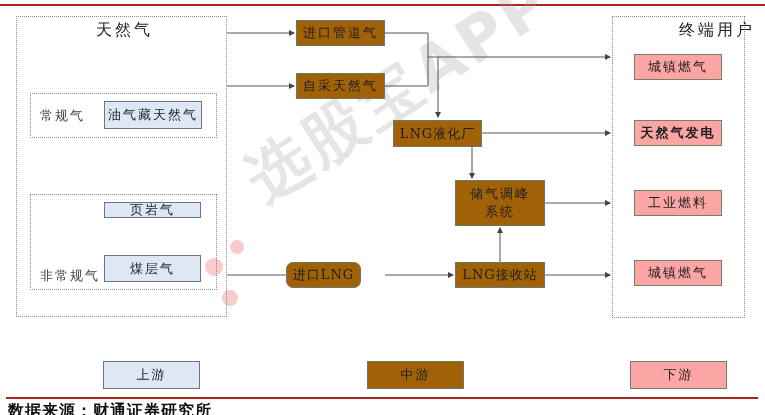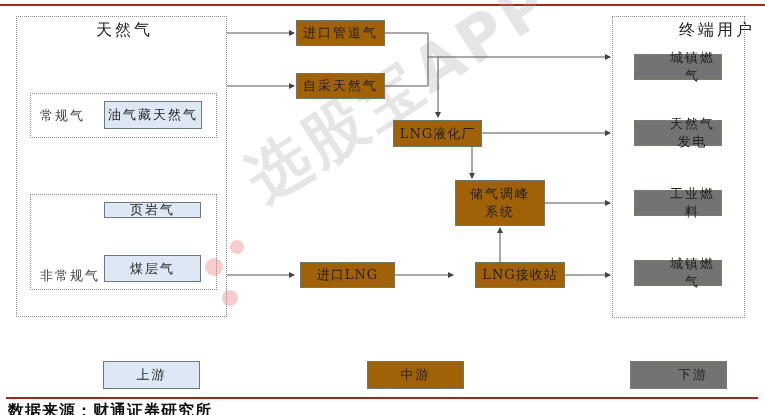--- a/index.html
+++ b/index.html
@@ -5,21 +5,21 @@
   html, body { margin:0; padding:0; background:#ffffff; }
   body { width:765px; height:415px; position:relative; overflow:hidden;
          font-family:"DejaVu Serif","Liberation Serif",serif; color:#222; }
   .redline { position:absolute; left:0; height:2px; background:#a8261a; }
   .dotbox { position:absolute; box-sizing:border-box; border:1px dotted #8a8a8a; background:transparent; }
   .node { position:absolute; box-sizing:border-box; border:1.5px solid #6f7a72;
           display:flex; align-items:center; justify-content:center; text-align:center;
           font-size:13px; letter-spacing:2px; line-height:18px; color:#1e1e1e; }
   .blue { background:#dde8f4; border-color:#6d7784; }
   .green { background:#a16207; border-color:#6d7a6a; }
-  .yellow { background:#737373; border-color:#807a68;padding-left:29px; }
+  .yellow { background:#fca5a5; border-color:#807a68; }
   .title { position:absolute; font-size:16px; letter-spacing:3px; color:#222; }
   .label { position:absolute; font-size:13px; letter-spacing:2px; color:#444; }
   .source { position:absolute; left:8px; top:401px; font-size:16px; font-weight:bold; color:#111; letter-spacing:1px;
             font-family:"DejaVu Sans","Liberation Sans",sans-serif; }
   svg.wires { position:absolute; left:0; top:0; }
   .watermark { position:absolute; left:230px; top:150px; font-size:62px; font-weight:bold; color:rgba(160,160,160,0.28);
                transform:rotate(-33deg); transform-origin:left top; white-space:nowrap; letter-spacing:4px;
                font-family:"DejaVu Sans","Liberation Sans",sans-serif; pointer-events:none; }
   .dot { position:absolute; border-radius:50%; background:rgba(235,110,110,0.35); }
 </style>
@@ -75,27 +75,27 @@
 
 <div class="dotbox" style="left:30px; top:194px; width:187px; height:96px;"></div>
 <div class="label" style="left:40px; top:245px;margin-top:22px;">非常规气</div>
 <div class="node blue" style="left:104px; top:202px; width:97px; height:16px;">页岩气</div>
 <div class="node blue" style="left:104px; top:255px; width:97px; height:27px;">煤层气</div>
 
 <div class="node green" style="left:296px; top:20px; width:89px; height:26px;">进口管道气</div>
 <div class="node green" style="left:296px; top:73px; width:89px; height:26px;">自采天然气</div>
 <div class="node green" style="left:393px; top:120px; width:89px; height:27px; letter-spacing:1px;">LNG液化厂</div>
 <div class="node green" style="left:455px; top:180px; width:90px; height:46px; padding:15px 8px;">储气调峰系统</div>
-<div class="node green" style="left:300px; top:262px; width:95px; height:26px; letter-spacing:1px;">进口LNG</div>
-<div class="node green" style="left:475px; top:262px; width:90px; height:26px; letter-spacing:1px;">LNG接收站</div>
+<div class="node green" style="left:286px; top:262px; width:75px; height:26px; letter-spacing:1px;border-radius:7px;">进口LNG</div>
+<div class="node green" style="left:455px; top:262px; width:90px; height:26px; letter-spacing:1px;">LNG接收站</div>
 
 <div class="dotbox" style="left:612px; top:16px; width:133px; height:302px;"></div>
 <div class="title" style="left:641px; top:20px;margin-left:38px;">终端用户</div>
 <div class="node yellow" style="left:634px; top:54px; width:88px; height:26px;">城镇燃气</div>
-<div class="node yellow" style="left:634px; top:120px; width:88px; height:26px;">天然气发电</div>
+<div class="node yellow" style="left:634px; top:120px; width:88px; height:26px;font-weight:bold;">天然气发电</div>
 <div class="node yellow" style="left:634px; top:190px; width:88px; height:26px;">工业燃料</div>
 <div class="node yellow" style="left:634px; top:260px; width:88px; height:26px;">城镇燃气</div>
 
 <div class="node blue" style="left:103px; top:361px; width:97px; height:28px;">上游</div>
 <div class="node green" style="left:367px; top:361px; width:97px; height:28px;">中游</div>
 <div class="node yellow" style="left:630px; top:361px; width:97px; height:28px;">下游</div>
 
 <div class="redline" style="top:397px; left:6px; width:752px;"></div>
 <div class="source">数据来源：财通证券研究所</div>
 

